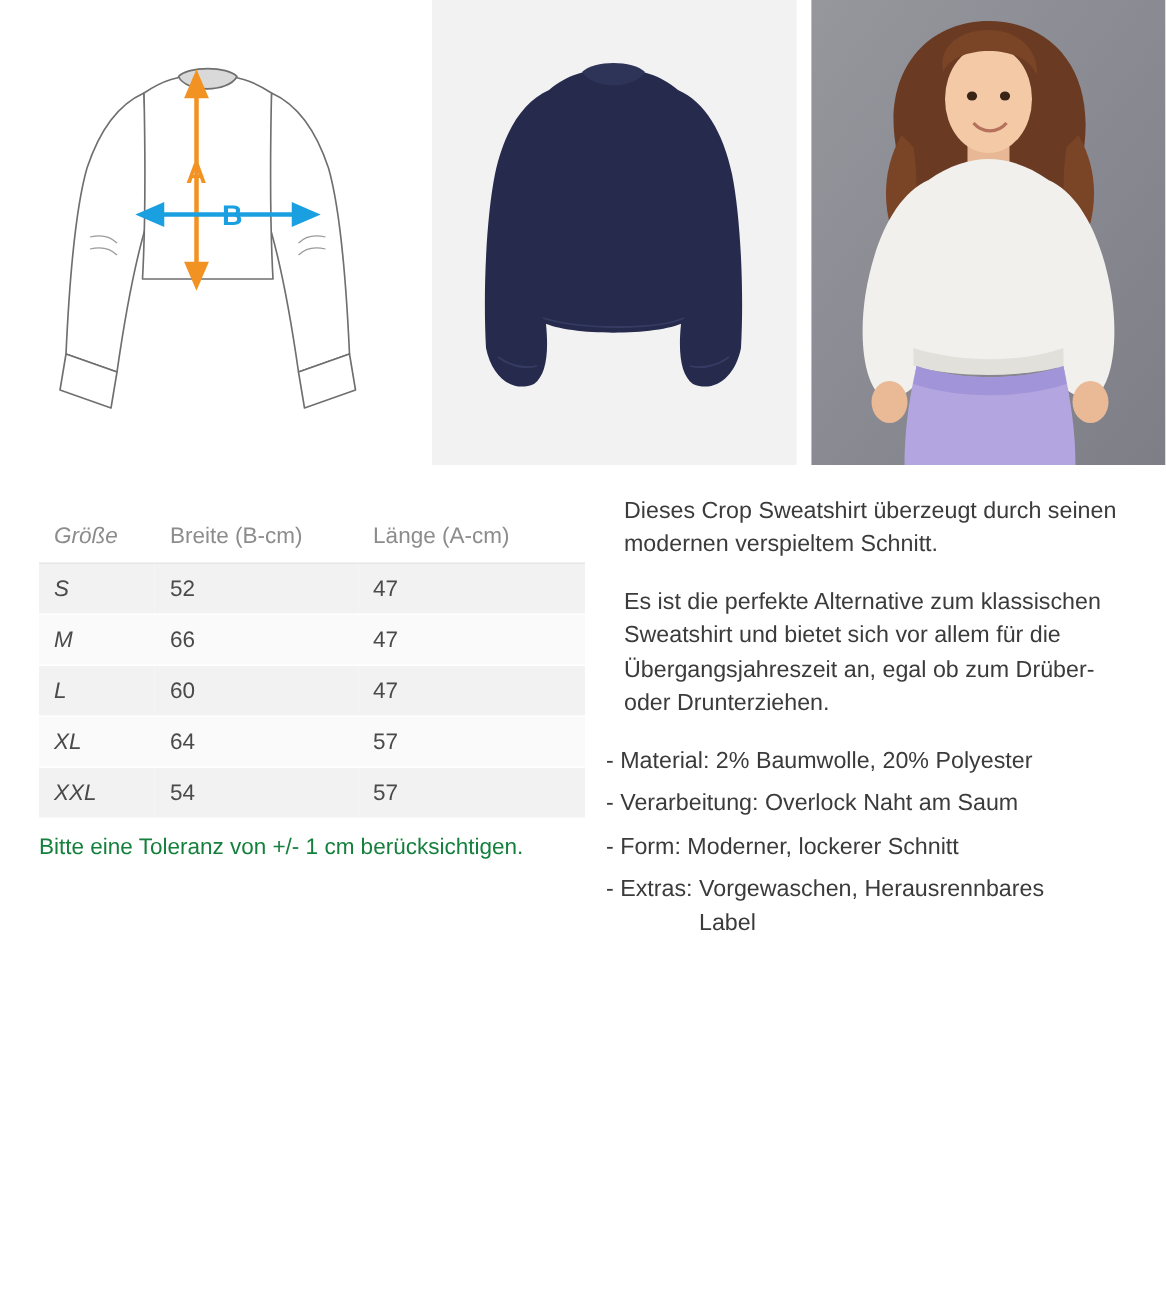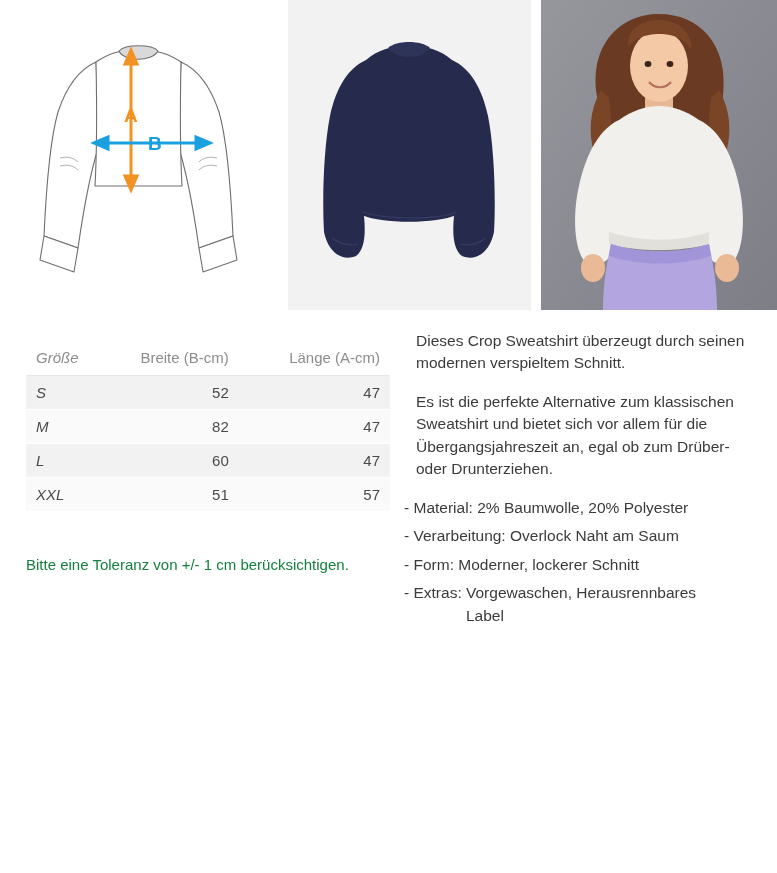--- a/index.html
+++ b/index.html
@@ -53,21 +53,21 @@
     font-size: 15px;
   }
   .size-table th {
     font-weight: normal;
     color: #8c8c8c;
     text-align: left;
     padding: 9px 10px;
     background: #ffffff;
     border-bottom: 1px solid #e6e6e6;
   }
-  .size-table th.num, .size-table td.num { text-align: right; }
+  .size-table th.num, .size-table td.num { text-align: left; }
   .size-table td {
     padding: 8px 10px;
     color: #4a4a4a;
     border-bottom: 1px solid #ffffff;
   }
   .size-table tbody tr:nth-child(odd) { background: #f2f2f2; }
   .size-table tbody tr:nth-child(even) { background: #fafafa; }
   .size-table th.c-size, .size-table td.c-size { width: 62px; font-style: italic; }
   .size-table th.c-width, .size-table td.c-width { width: 140px; }
   .size-table th.c-len, .size-table td.c-len { width: 160px; }
@@ -212,31 +212,36 @@
     </tr>
   </thead>
   <tbody>
     <tr>
       <td class="c-size">S</td>
       <td class="c-width num">52</td>
       <td class="c-len num">47</td>
     </tr>
     <tr>
       <td class="c-size">M</td>
-      <td class="c-width num">82</td>
+      <td class="c-width num">66</td>
       <td class="c-len num">47</td>
     </tr>
     <tr>
       <td class="c-size">L</td>
       <td class="c-width num">60</td>
       <td class="c-len num">47</td>
     </tr>
     <tr>
+      <td class="c-size">XL</td>
+      <td class="c-width num">64</td>
+      <td class="c-len num">57</td>
+    </tr>
+    <tr>
       <td class="c-size">XXL</td>
-      <td class="c-width num">51</td>
+      <td class="c-width num">54</td>
       <td class="c-len num">57</td>
     </tr>
   </tbody>
 </table>
 
 <div class="tolerance-note">Bitte eine Toleranz von +/- 1 cm berücksichtigen.</div>
 
 <div class="description">
   <p>Dieses Crop Sweatshirt überzeugt durch seinen modernen verspieltem Schnitt.</p>
   <p>Es ist die perfekte Alternative zum klassischen Sweatshirt und bietet sich vor allem für die Übergangsjahreszeit an, egal ob zum Drüber- oder Drunterziehen.</p>

